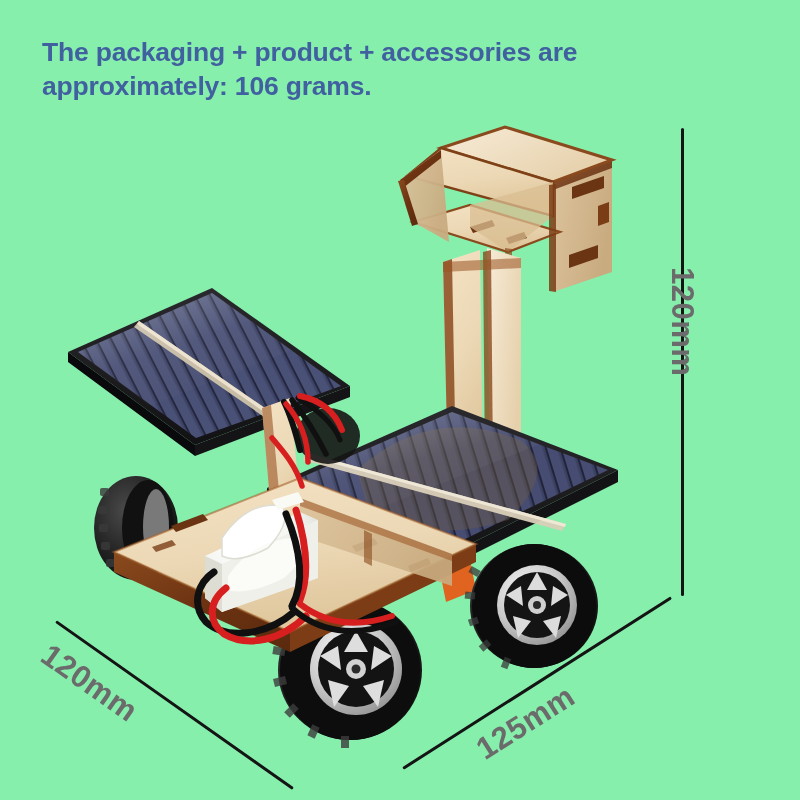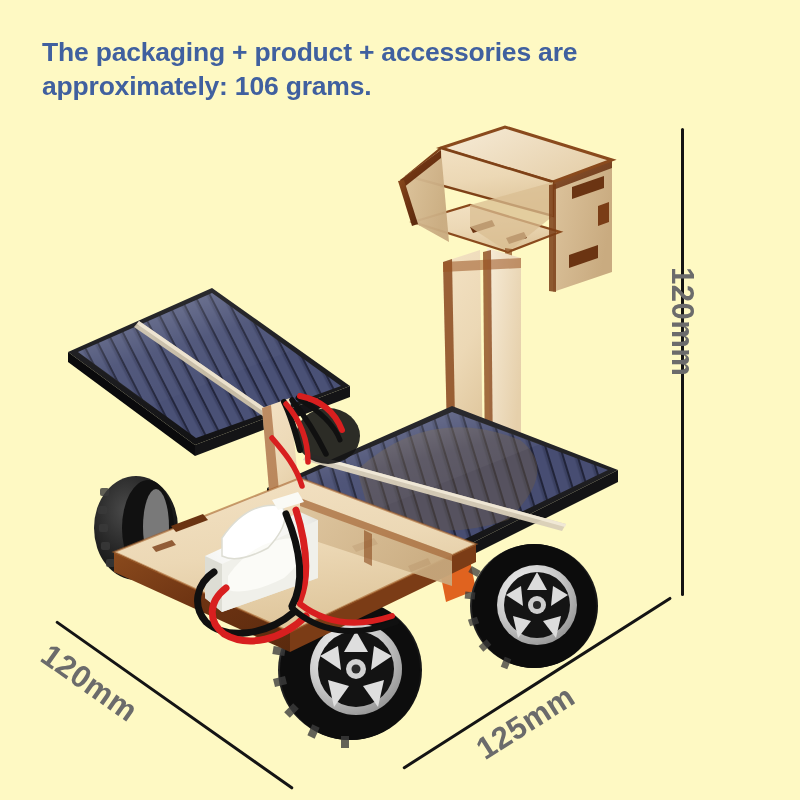--- a/index.html
+++ b/index.html
@@ -6,21 +6,21 @@
   html, body {
     margin: 0; padding: 0;
     width: 800px; height: 800px;
     background: #ffffff;
     font-family: "Liberation Sans", sans-serif;
     overflow: hidden;
   }
   #stage {
     position: relative;
     width: 800px; height: 800px;
-    background: #fef9c3;
+    background: #86efac;
     overflow: hidden;
   }
 
   
   #headline {
     position: absolute;
     left: 42px; top: 36px;
     width: 640px;
     font-size: 26.5px;
     font-weight: bold;

